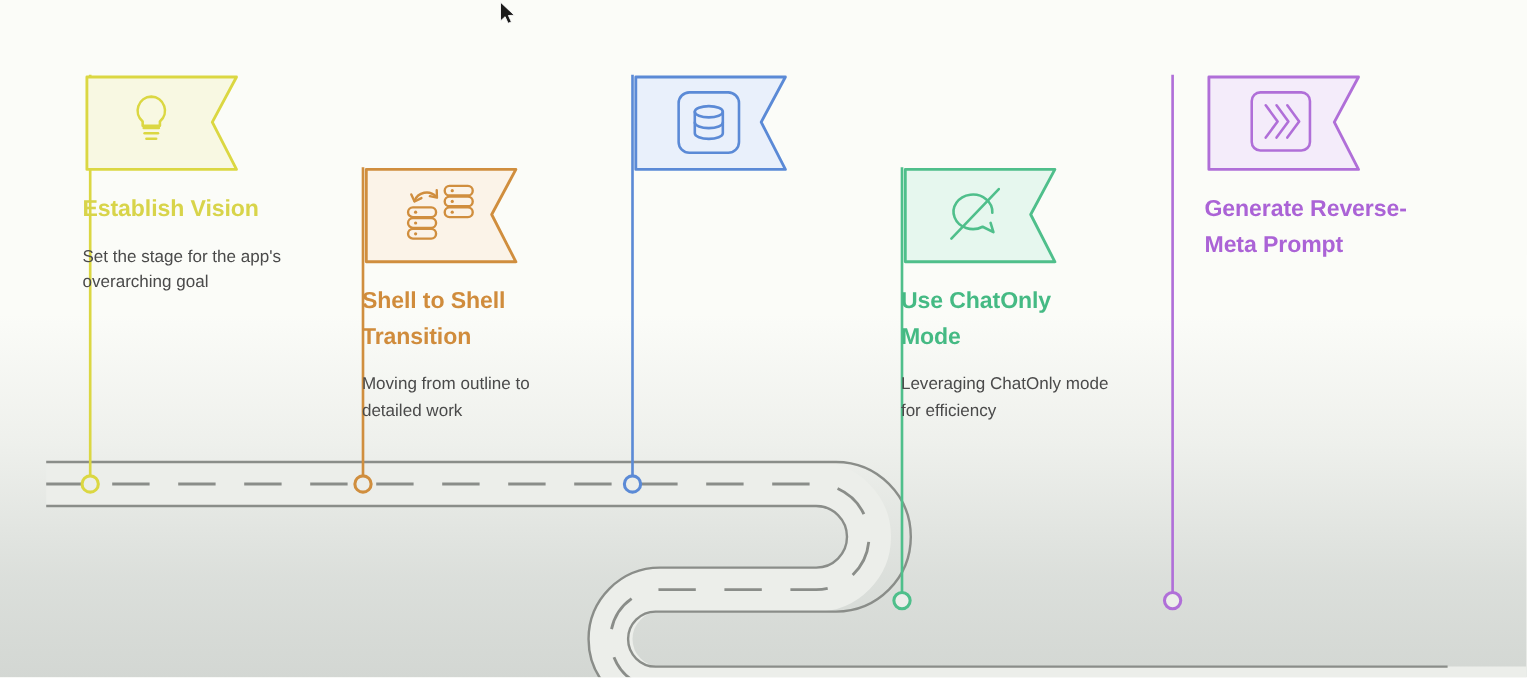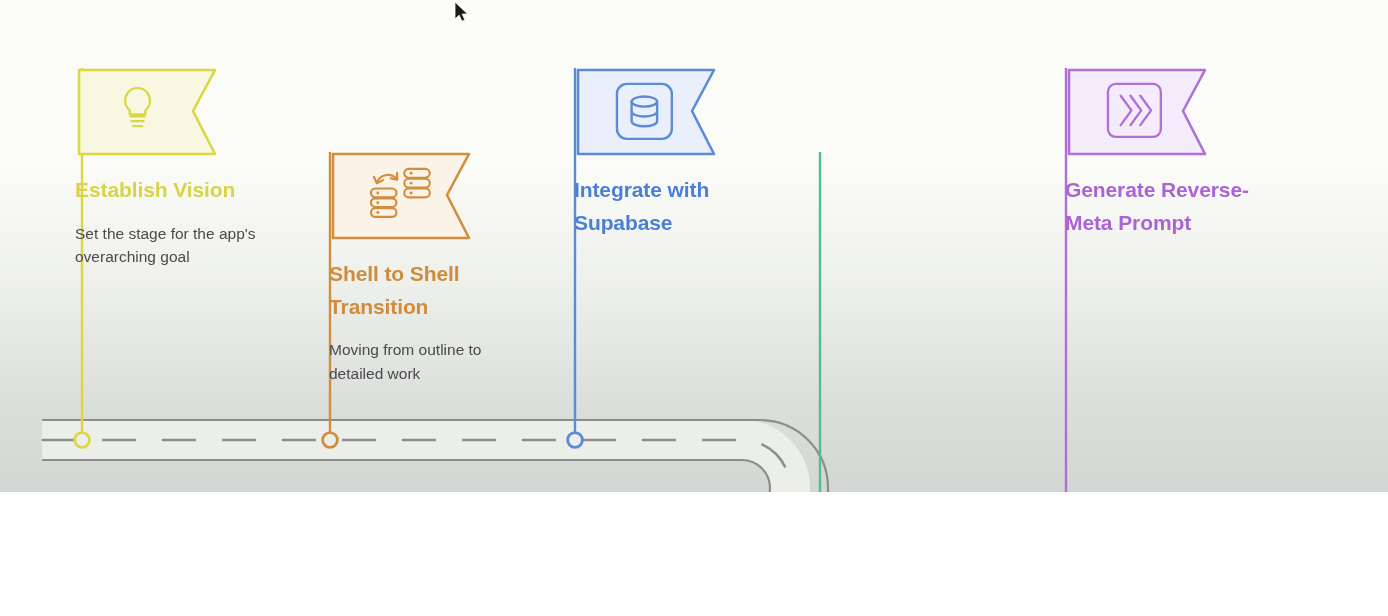--- a/index.html
+++ b/index.html
@@ -4,21 +4,21 @@
 <title>Roadmap Timeline</title>
 <style>
   html, body {
     margin: 0;
     padding: 0;
     background: #ffffff;
   }
   #stage {
     position: relative;
     width: 1388px;
-    height: 492px;
+    height: 616px;
     overflow: hidden;
     background: #fbfcf8;
     font-family: "Liberation Sans", sans-serif;
     -webkit-font-smoothing: antialiased;
   }
   
   .bg-gradient {
     position: absolute;
     left: 0; right: 0; bottom: 0;
     height: 330px;
@@ -167,23 +167,37 @@
        <g transform="translate(40,15) scale(0.98)">
           <g fill="none" stroke="#5b8ad6" stroke-width="2.4" stroke-linecap="round" stroke-linejoin="round">
                 <rect x="3" y="3" width="56" height="56" rx="10"></rect>
                 <ellipse cx="31" cy="21" rx="13" ry="5.2"></ellipse>
                 <path d="M18 21 v20 a13 5.2 0 0 0 26 0 v-20"></path>
                 <path d="M18 31 a13 5.2 0 0 0 26 0"></path>
               </g>
        </g>
      </svg>
         </div>
-        <div class="m-title" style="color: rgb(74, 127, 212);">Integrate with Supabase</div>
-      </div>
-      <div class="milestone" style="left: 1065px; top: 66px;">
+      </div>
+      <div class="milestone" style="left: 819px; top: 150px;">
+        <div class="flag-wrap">
+          <svg class="flag-svg" width="150" height="94" viewBox="0 0 150 94">
+       <path d="M4 4 L140 4 L118 45 L140 88 L4 88 Z" fill="#e6f7ee" stroke="#4fbf8b" stroke-width="2.6" stroke-linejoin="round"></path>
+       <g transform="translate(40,15) scale(0.98)">
+          <g fill="none" stroke="#4fbf8b" stroke-width="2.4" stroke-linecap="round" stroke-linejoin="round">
+                <path d="M44 29 a18 16 0 1 0 -9 13 l10 5 l-2.6 -8.6"></path>
+                <path d="M6 53 L50 7"></path>
+              </g>
+       </g>
+     </svg>
+        </div>
+        <div class="m-title" style="color: rgb(69, 186, 132);">Use ChatOnly Mode</div>
+        <div class="m-desc">Leveraging ChatOnly mode for efficiency</div>
+      </div>
+      <div class="milestone" style="left: 1095px; top: 66px;">
         <div class="flag-wrap">
           <svg class="flag-svg" width="150" height="94" viewBox="0 0 150 94">
        <path d="M4 4 L140 4 L118 45 L140 88 L4 88 Z" fill="#f4ecfa" stroke="#b06fd8" stroke-width="2.6" stroke-linejoin="round"></path>
        <g transform="translate(40,15) scale(0.98)">
           <g fill="none" stroke="#b06fd8" stroke-width="2.4" stroke-linecap="round" stroke-linejoin="round">
                 <rect x="3" y="3" width="54" height="54" rx="8"></rect>
                 <path d="M16 15 L27 30 L16 45"></path>
                 <path d="M26 15 L37 30 L26 45"></path>
                 <path d="M36 15 L47 30 L36 45"></path>
               </g>

